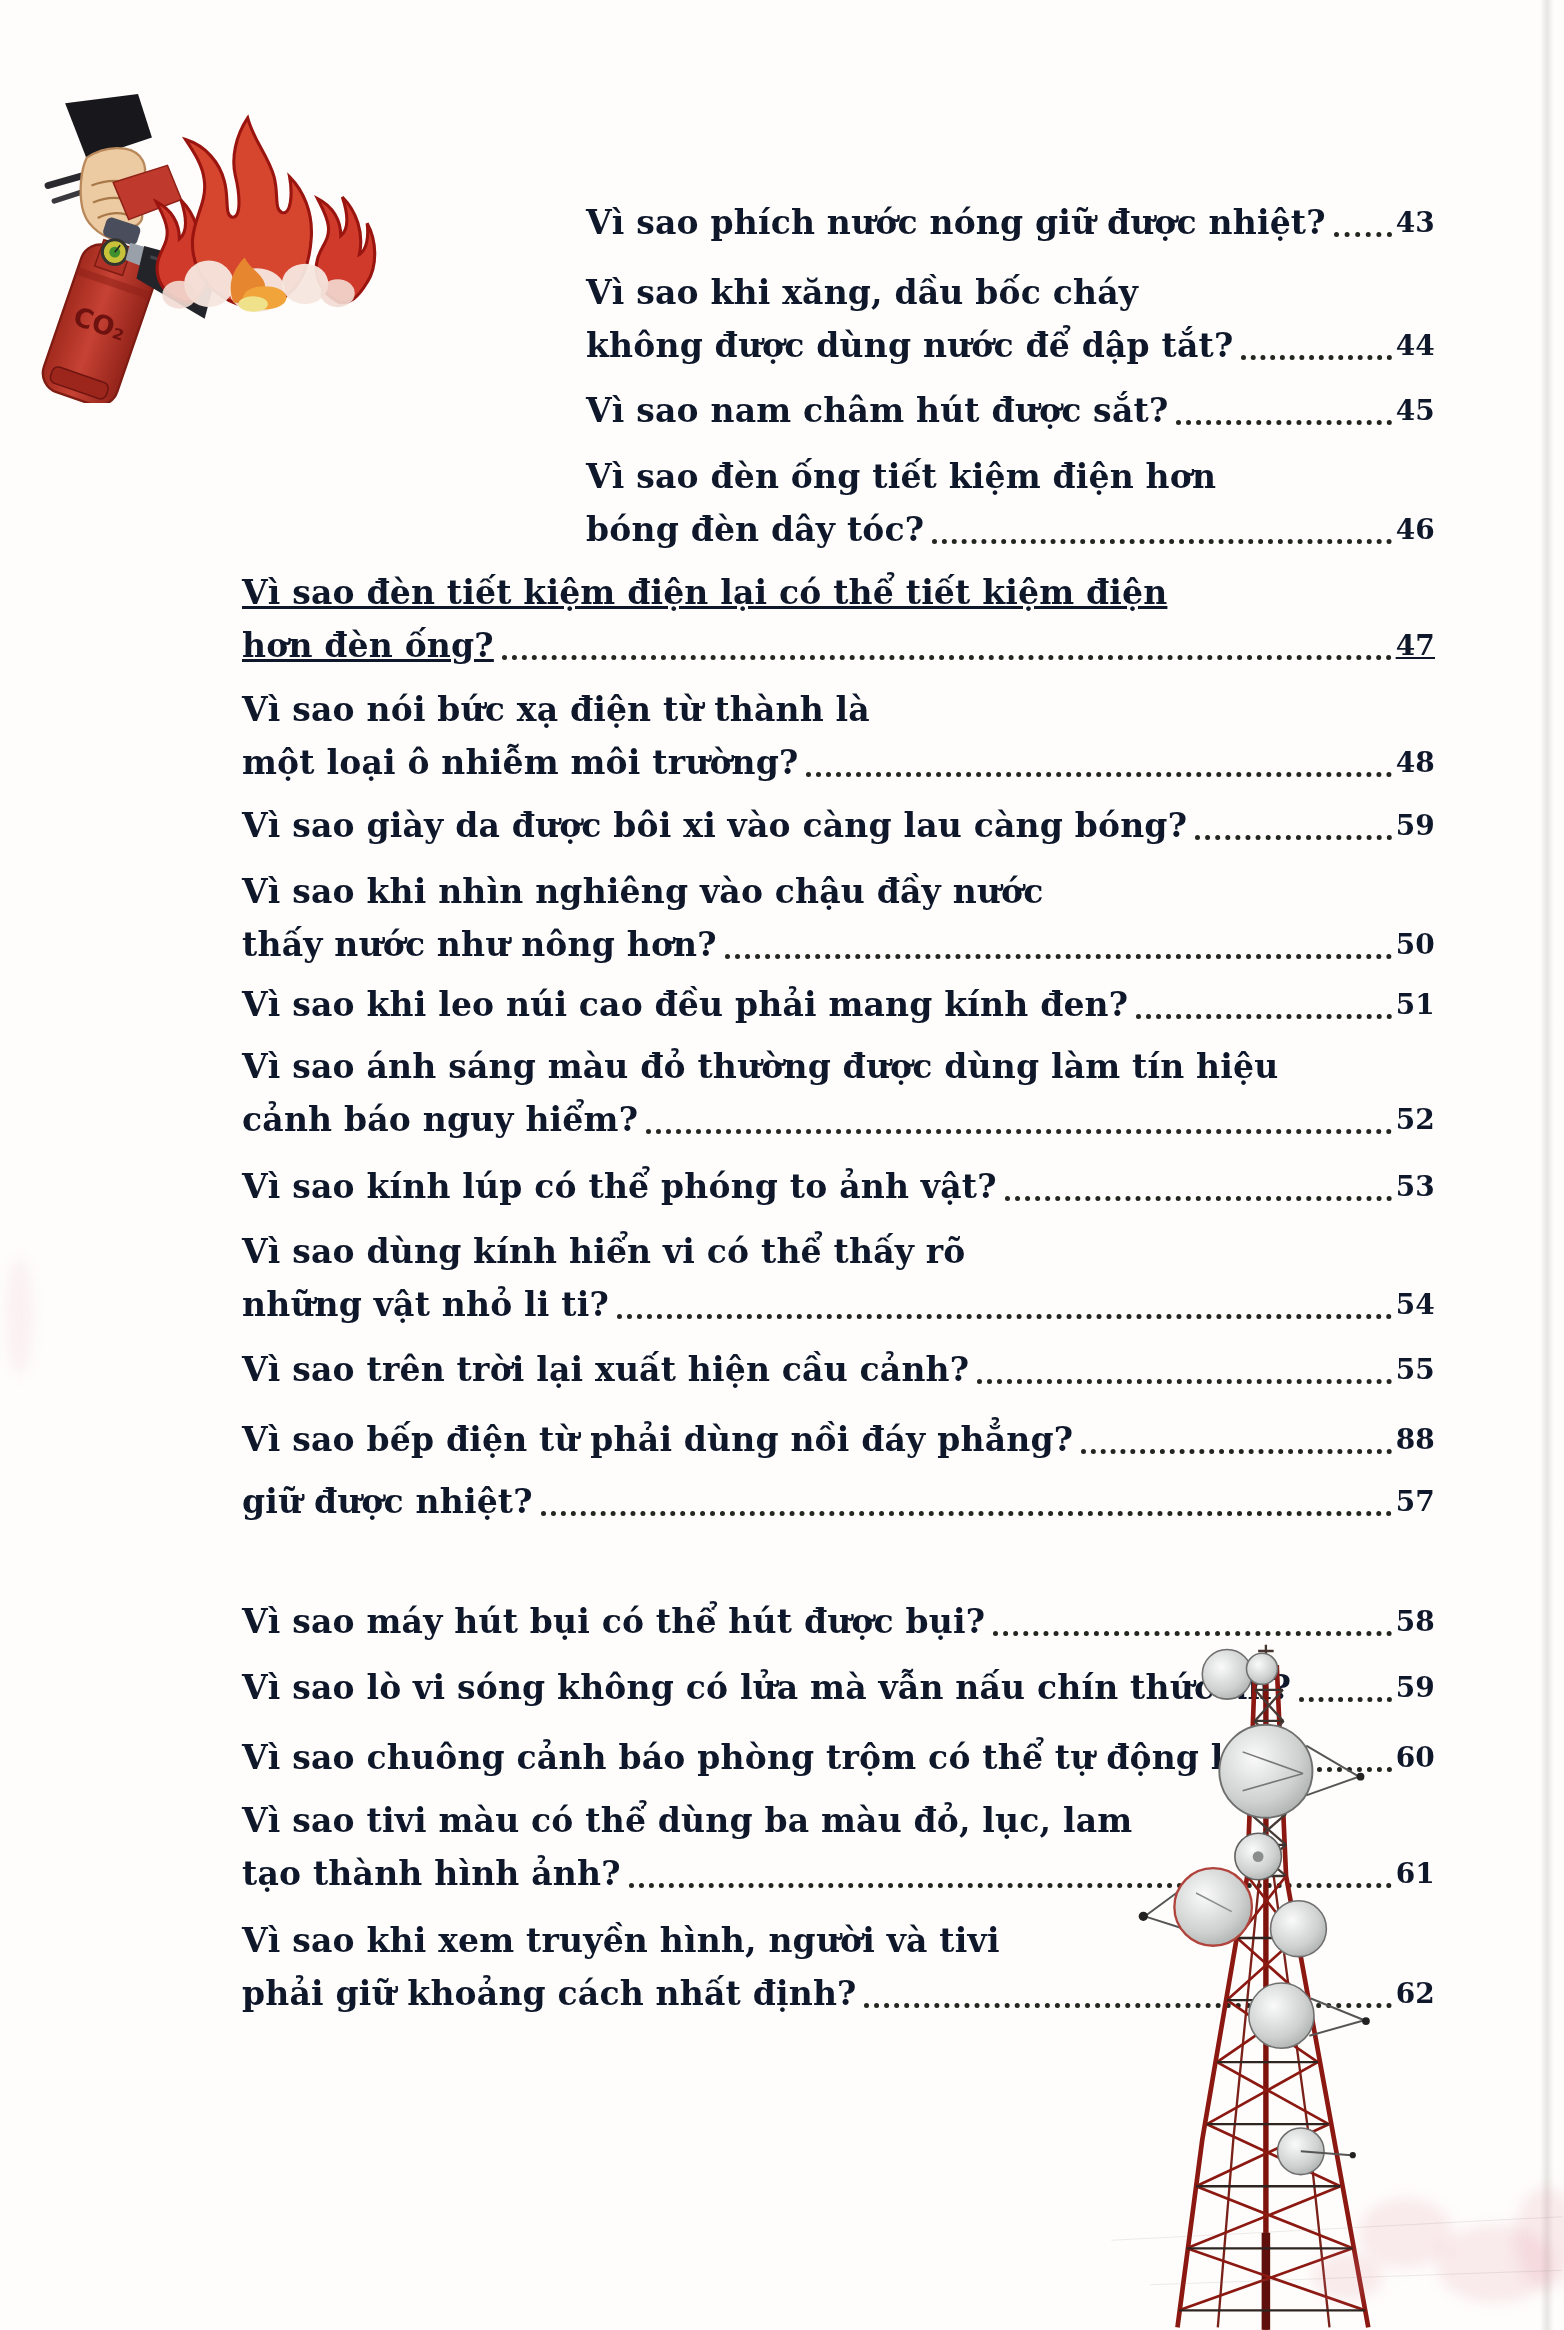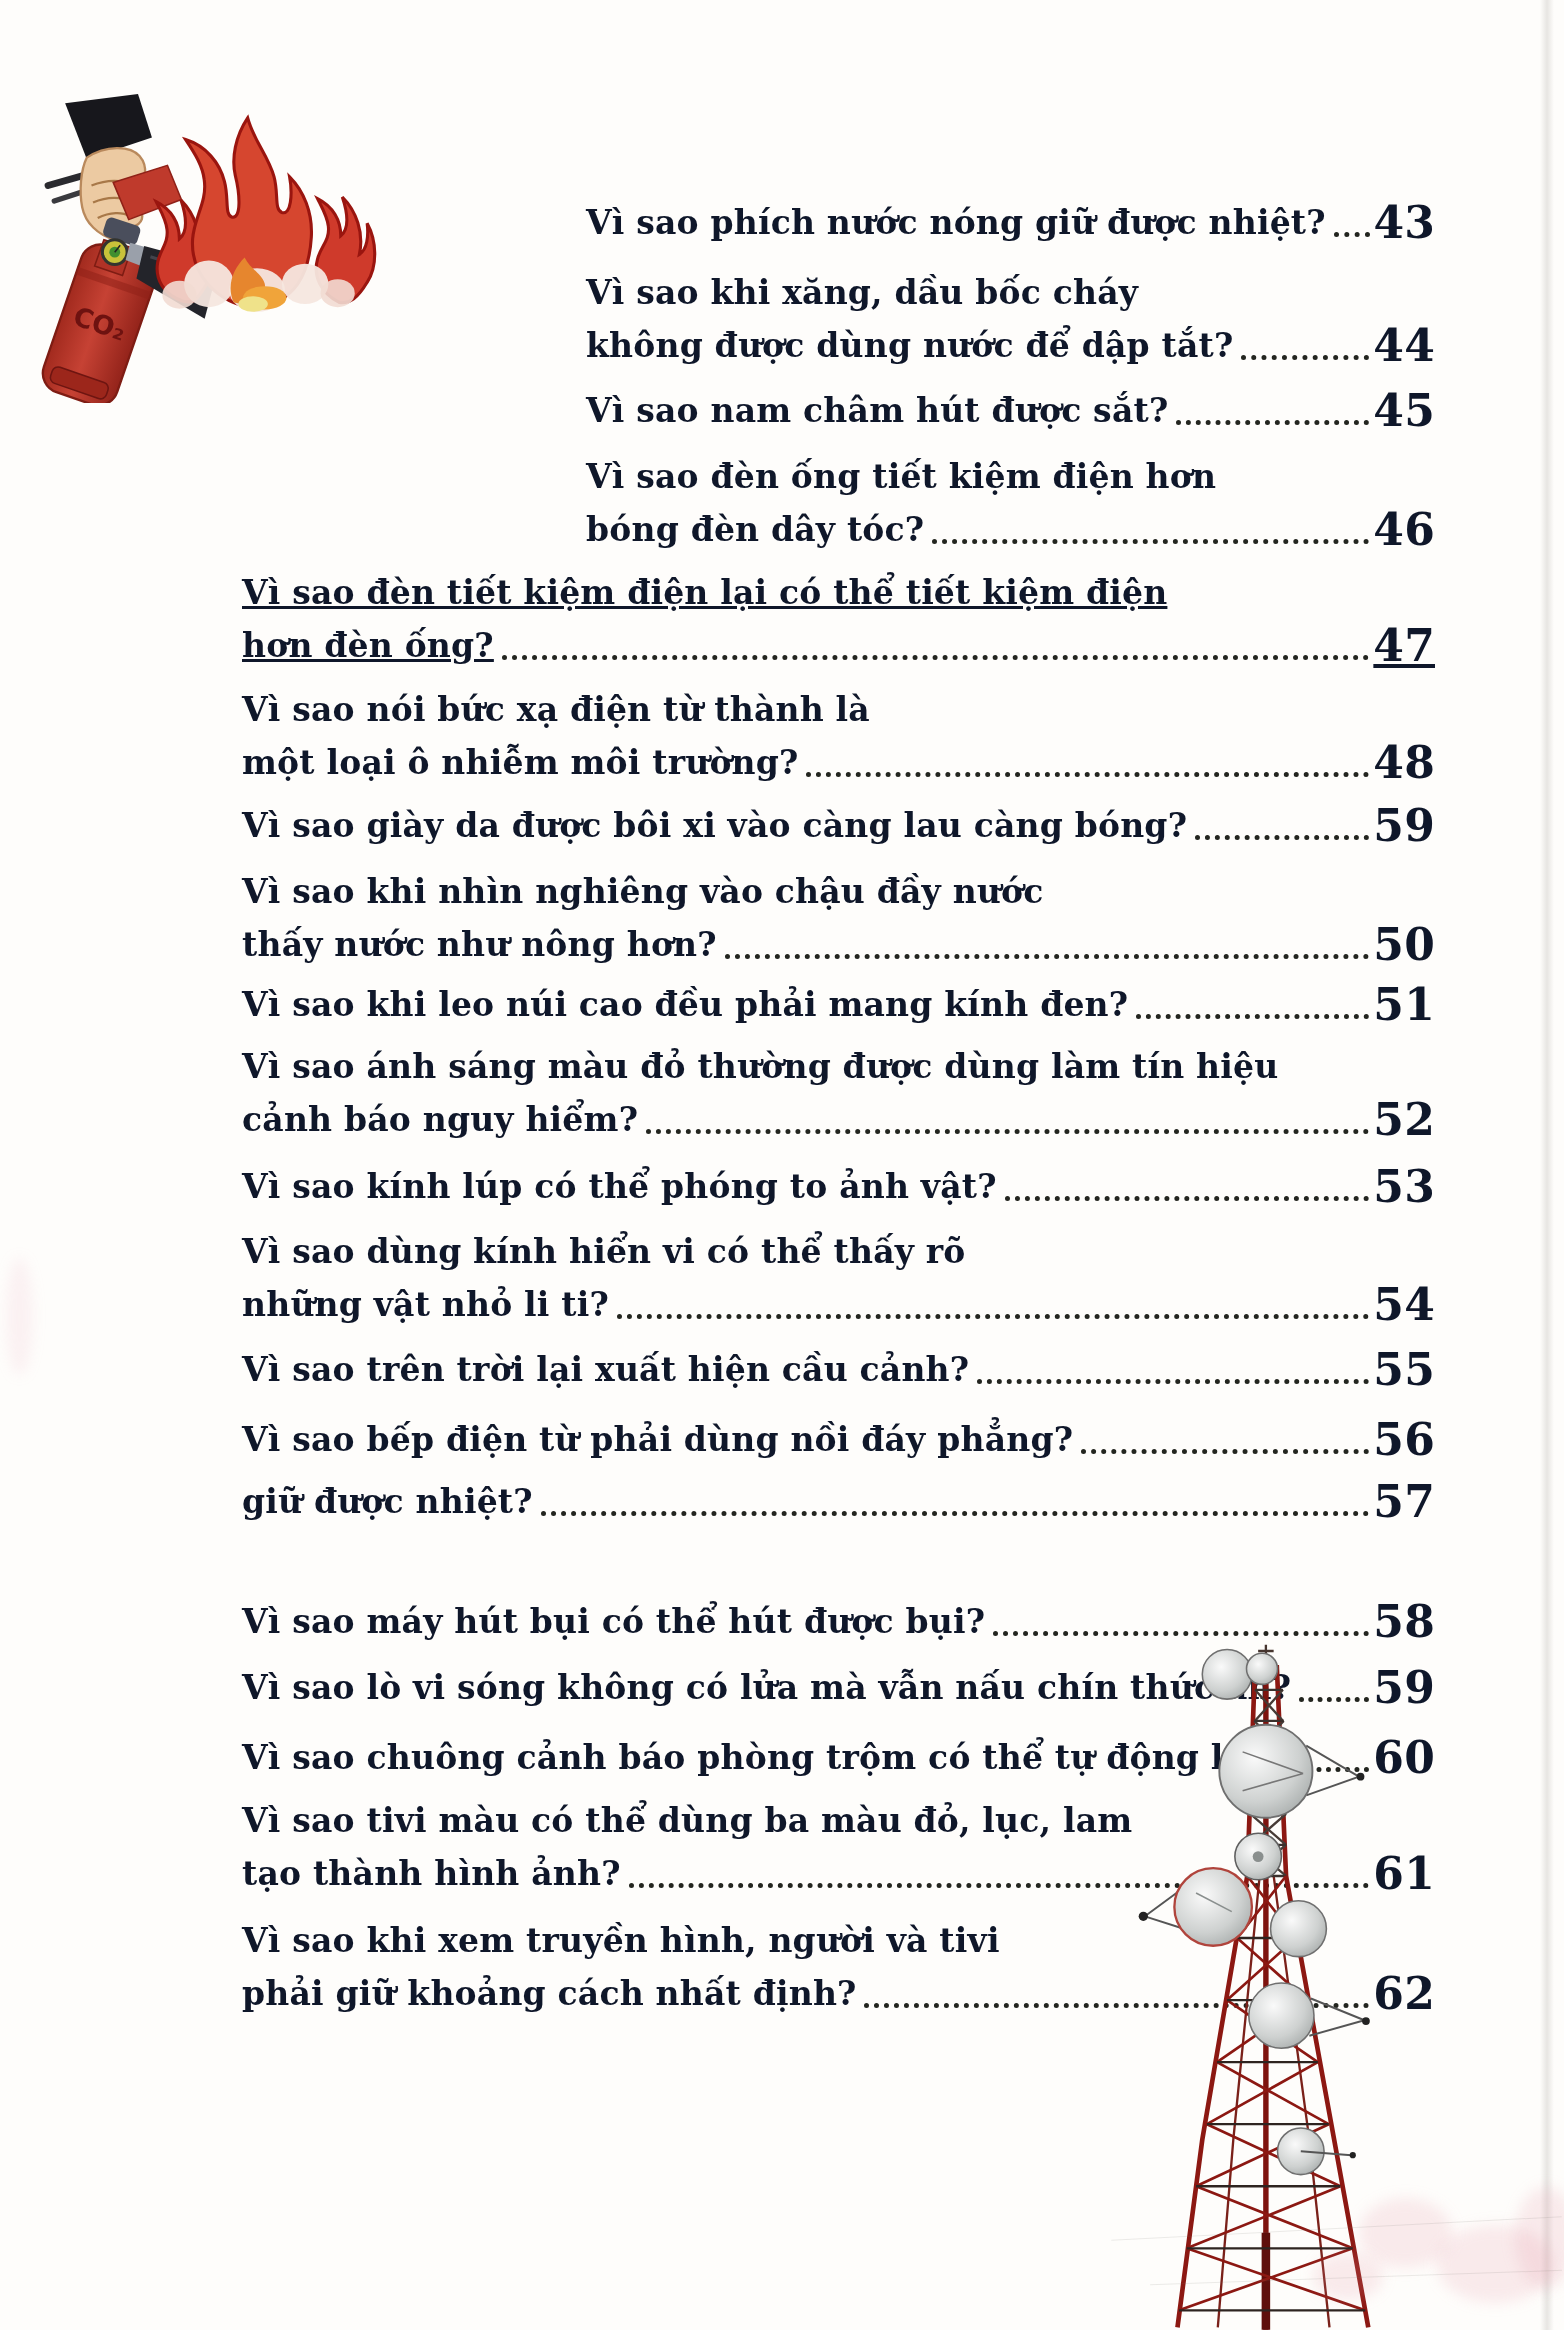--- a/index.html
+++ b/index.html
@@ -12,21 +12,21 @@
   #toc{position:absolute;inset:0;}
   .entry{position:absolute;font-weight:700;color:#0f172a;}
   .line{height:53px;line-height:53px;font-size:33px;white-space:nowrap;letter-spacing:0.2px;}
   .line.last{display:flex;align-items:flex-end;}
   .line.last .txt{flex:0 0 auto;}
   .leader{
     flex:1 1 auto;min-width:36px;
     border-bottom:5.4px dotted #23251f;
     margin:0 2.3px 11.7px 7.8px;
   }
-  .pg{flex:0 0 auto;font-size:44px;padding-left:1.6px;}
+  .pg{flex:0 0 auto;font-size:28px;padding-left:1.6px;}
   
   .illus{position:absolute;}
   #extinguisher{left:14px;top:92px;width:217px;height:311px;}
   #flames{left:117px;top:107px;width:280px;height:211px;}
   #tower{left:1103px;top:1643px;width:287px;height:687px;}
   
   .edge-band{
     position:absolute;top:0;bottom:0;left:1540px;width:14px;
     background:linear-gradient(to right, rgba(255,255,255,0), rgba(150,145,138,0.22) 50%, rgba(255,255,255,0));
   }
@@ -206,21 +206,21 @@
       <div class="line last">
         <span class="txt">Vì sao trên trời lại xuất hiện cầu cảnh?</span>
         <span class="leader"></span>
         <span class="pg">55</span>
       </div>
     </div>
     <div class="entry" style="top: 1413px; left: 242px; width: 1193px;">
       <div class="line last">
         <span class="txt">Vì sao bếp điện từ phải dùng nồi đáy phẳng?</span>
         <span class="leader"></span>
-        <span class="pg">56</span>
+        <span class="pg">88</span>
       </div>
     </div>
     <div class="entry" style="top: 1475px; left: 242px; width: 1193px;">
       <div class="line last">
         <span class="txt">giữ được nhiệt?</span>
         <span class="leader"></span>
         <span class="pg">57</span>
       </div>
     </div>
     <div class="entry" style="top: 1595px; left: 242px; width: 1193px;">

